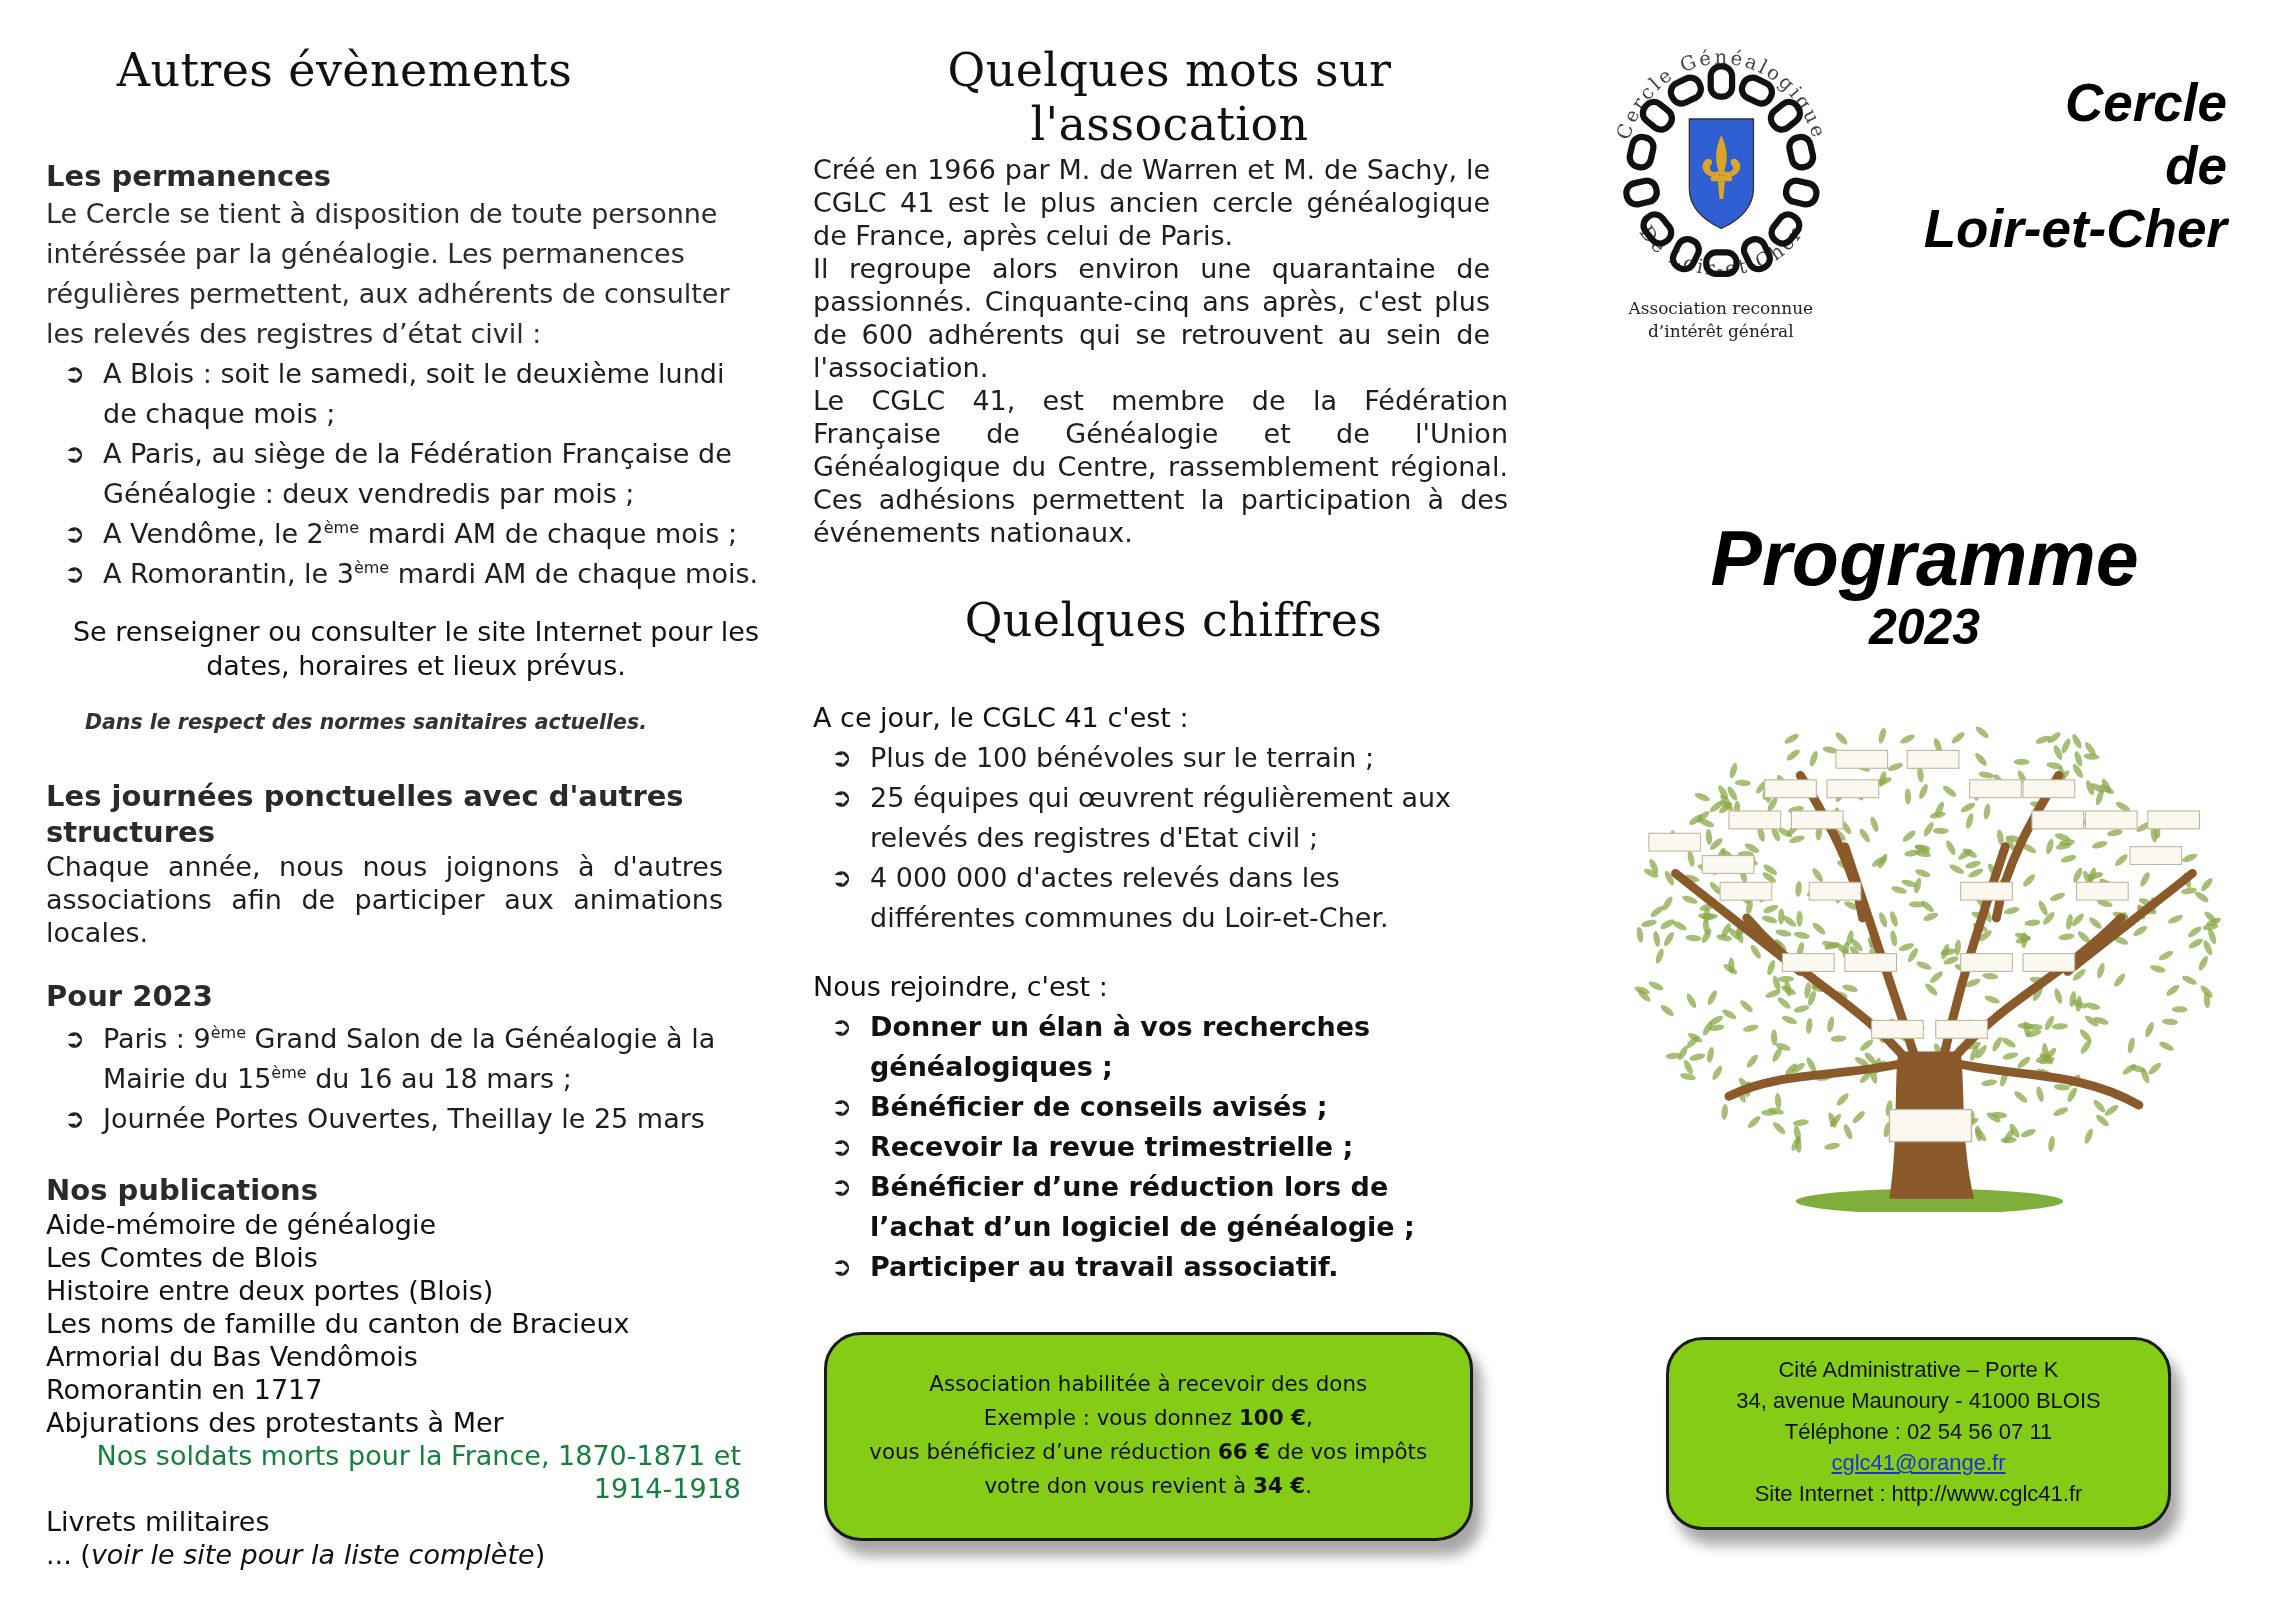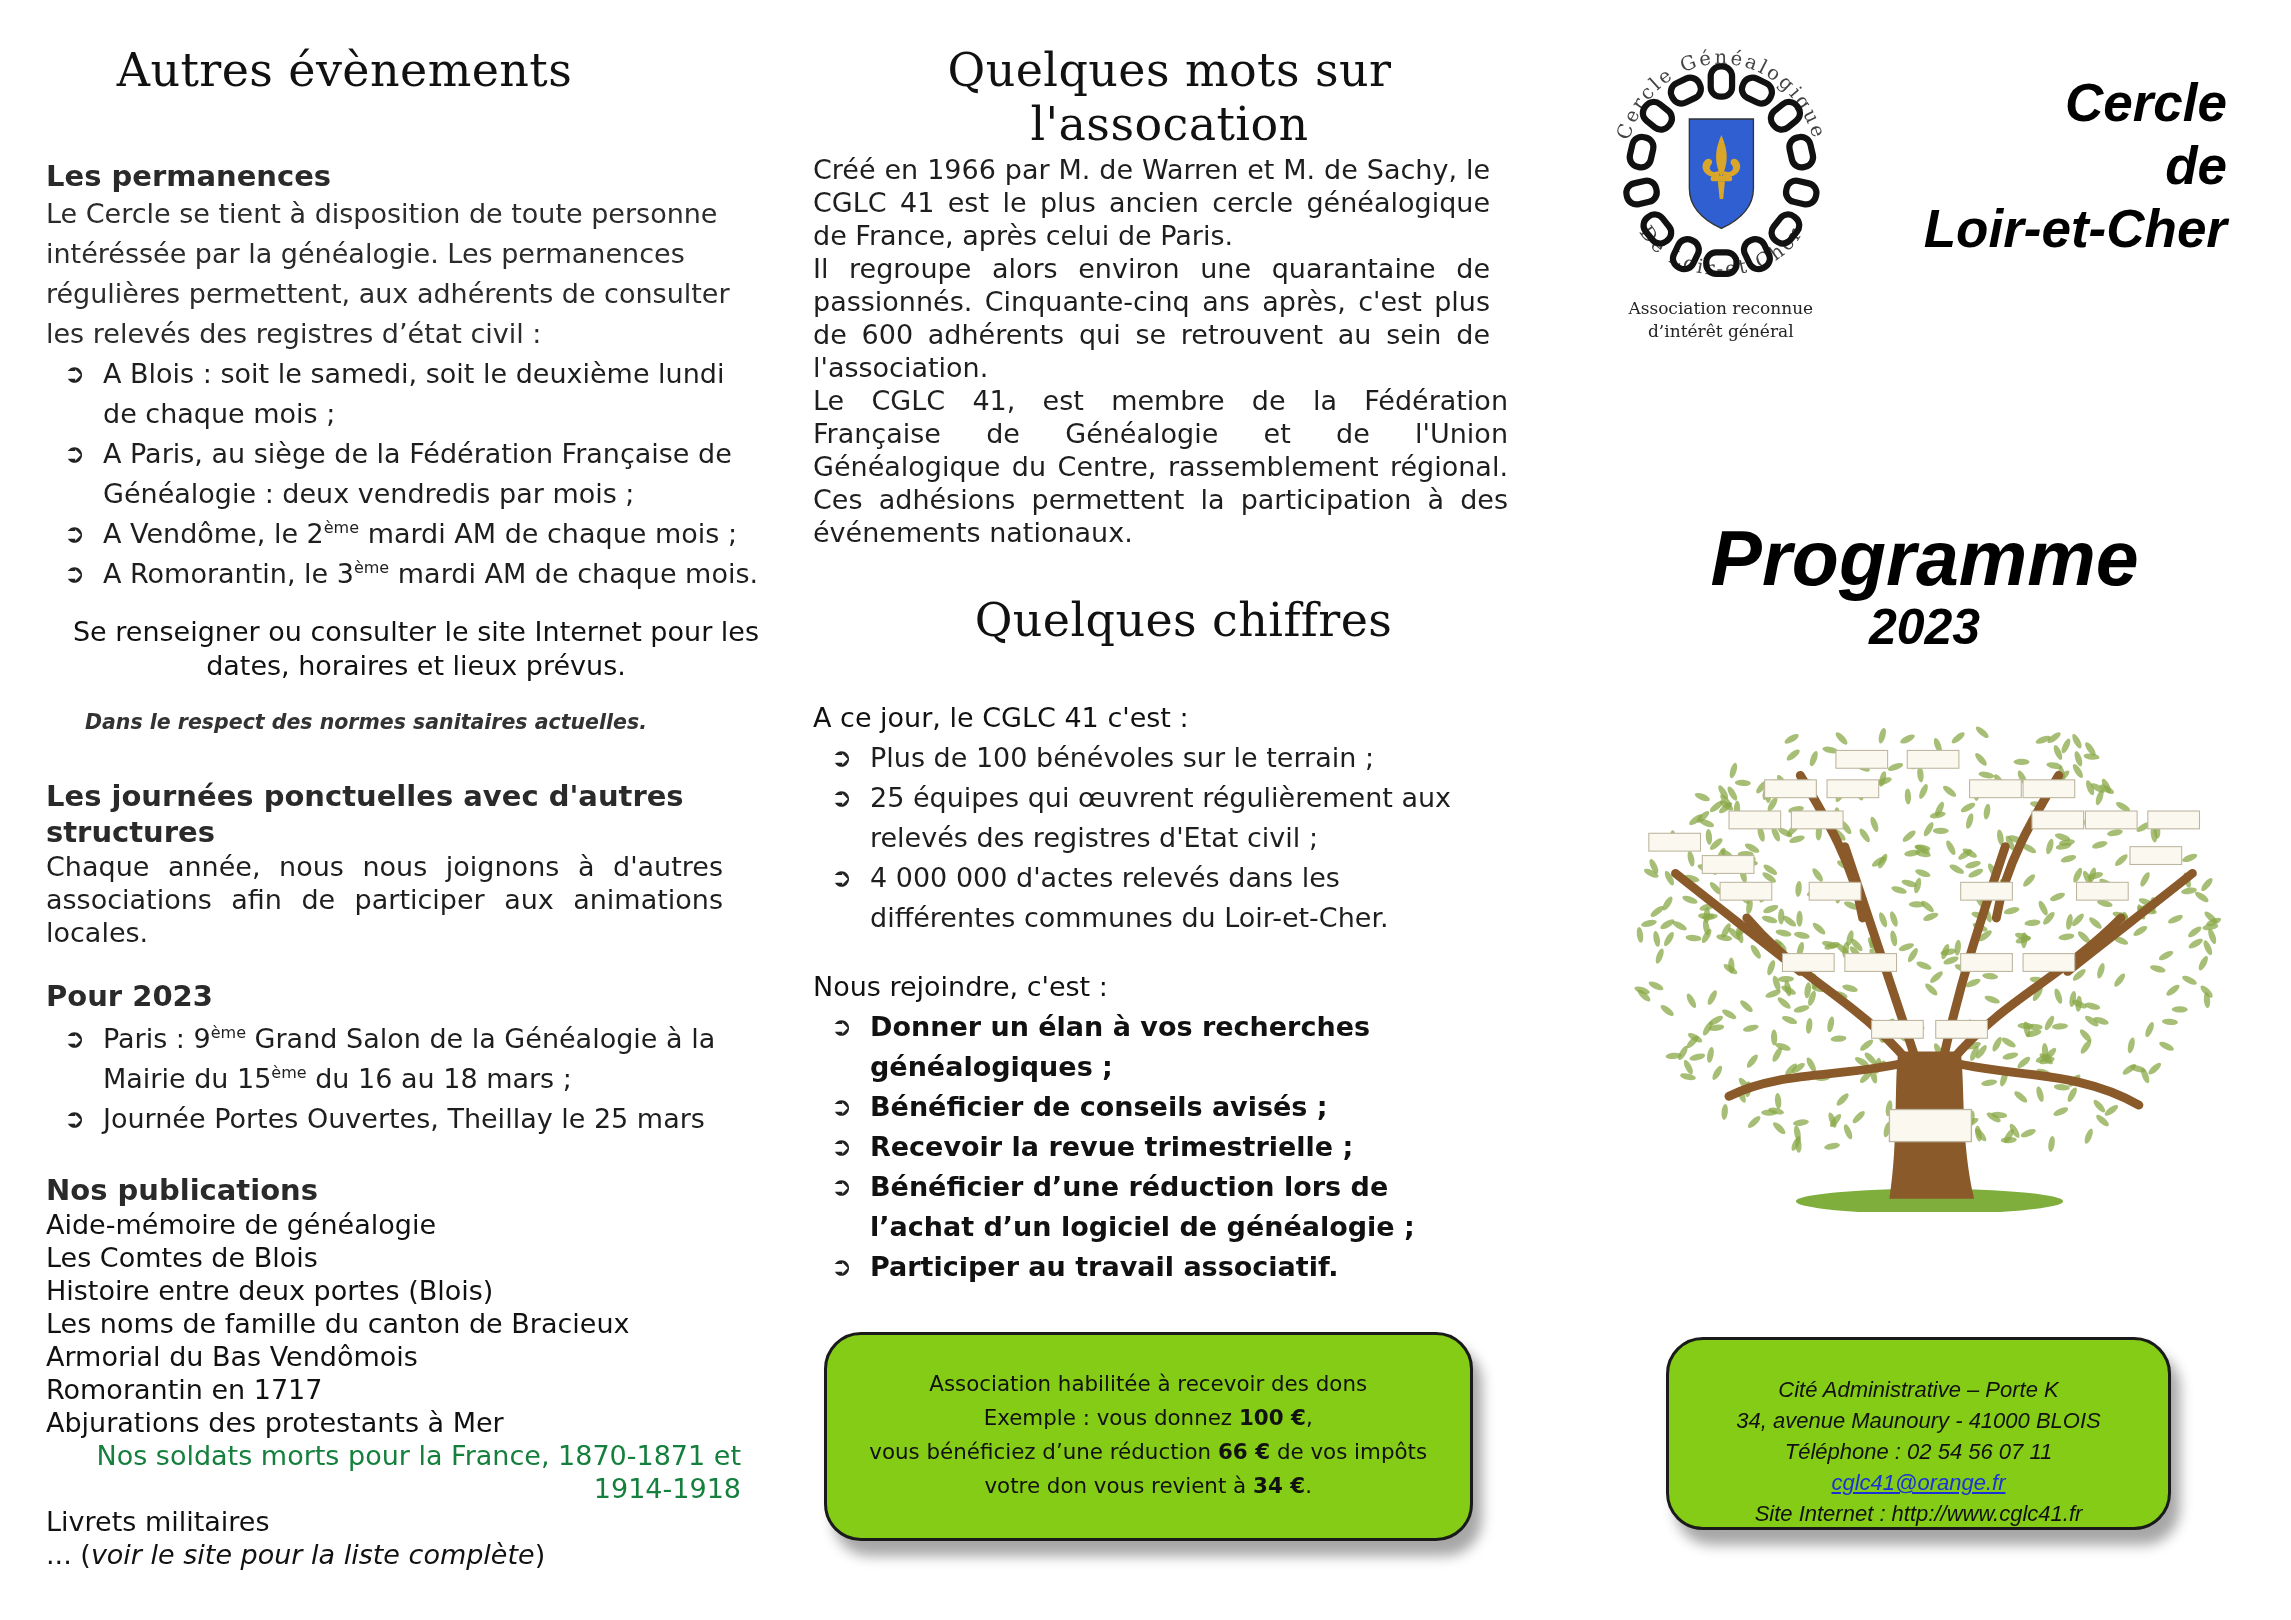--- a/index.html
+++ b/index.html
@@ -93,21 +93,21 @@
 </div>
 
 <div class="col col-mid">
   <h2 class="script-title" style="position:absolute; top:43px; left:0; width:713px;">Quelques mots sur l'assocation</h2>
   <div style="position:absolute; top:153px; left:0; width:695px;">
     <p class="p-tight" style="width:677px;">Créé en 1966 par M. de Warren et M. de Sachy, le CGLC 41 est le plus ancien cercle généalogique de France, après celui de Paris.</p>
     <p class="p-tight" style="width:677px;">Il regroupe alors environ une quarantaine de passionnés. Cinquante-cinq ans après, c'est plus de 600 adhérents qui se retrouvent au sein de l'association.</p>
     <p class="p-tight">Le CGLC 41, est membre de la Fédération Française de Généalogie et de l'Union Généalogique du Centre, rassemblement régional. Ces adhésions permettent la participation à des événements nationaux.</p>
   </div>
 
-  <h2 class="script-title" style="position:absolute; top:593px; left:14px; width:713px;">Quelques chiffres</h2>
+  <h2 class="script-title" style="position:absolute; top:593px; left:4px; width:713px;">Quelques chiffres</h2>
   <div style="position:absolute; top:698px; left:0; width:695px;">
     <p class="p" style="color:#111;">A ce jour, le CGLC 41 c'est :</p>
     <ul class="arrow" style="width:642px;">
       <li><span class="arr">➲</span><span>Plus de 100 bénévoles sur le terrain ;</span></li>
       <li><span class="arr">➲</span><span>25 équipes qui œuvrent régulièrement aux relevés des registres d'Etat civil ;</span></li>
       <li style="width:535px;"><span class="arr">➲</span><span>4 000 000 d'actes relevés dans les différentes communes du Loir-et-Cher.</span></li>
     </ul>
   </div>
 
   <div style="position:absolute; top:967px; left:0; width:695px;">
@@ -657,21 +657,21 @@
         <rect x="230" y="75" width="58" height="20" fill="#fbf8ef" stroke="#bdb59f" stroke-width="1.2"></rect>
         <rect x="390" y="75" width="58" height="20" fill="#fbf8ef" stroke="#bdb59f" stroke-width="1.2"></rect>
         <rect x="450" y="75" width="58" height="20" fill="#fbf8ef" stroke="#bdb59f" stroke-width="1.2"></rect>
         <rect x="240" y="42" width="58" height="20" fill="#fbf8ef" stroke="#bdb59f" stroke-width="1.2"></rect>
         <rect x="320" y="42" width="58" height="20" fill="#fbf8ef" stroke="#bdb59f" stroke-width="1.2"></rect>
         <rect x="300" y="445" width="92" height="36" fill="#fbf8ef" stroke="#bdb59f" stroke-width="1.5"></rect>
       </svg>
   </div>
 
   <div class="card card-contact" style="left:80px; top:1337px; width:499px; height:187px;">
-    <div style="margin-top:34px;font-style:italic;">
+    <div style="margin-top:14px;">
       <div class="ln">Cité Administrative – Porte K</div>
       <div class="ln">34, avenue Maunoury - 41000 BLOIS</div>
       <div class="ln">Téléphone : 02 54 56 07 11</div>
       <div class="ln"><a class="link">cglc41@orange.fr</a></div>
       <div class="ln">Site Internet : http://www.cglc41.fr</div>
     </div>
   </div>
 </div>
 
 

